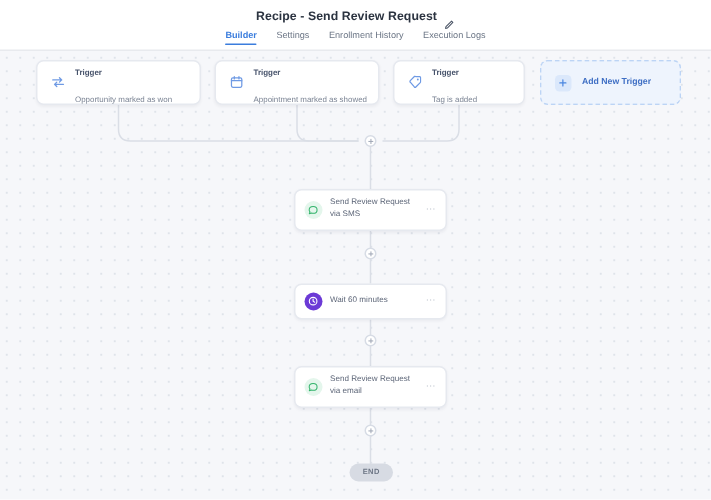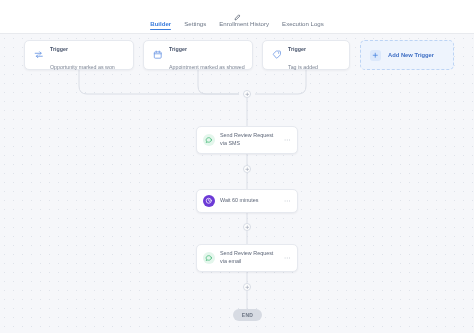--- a/index.html
+++ b/index.html
@@ -160,20 +160,21 @@
     font-size: 5px; font-weight: bold; color: #6d7685; letter-spacing: 0.3px;
   }
 </style>
 </head>
 <body>
 
 <div id="app">
 
   <div class="header">
     <div class="title-row">
+      <span class="page-title">Recipe - Send Review Request</span>
       <span class="pencil-icon">
         <svg viewBox="0 0 16 16" fill="none" stroke="#5b6personal" stroke-width="1.6">
           <path d="M11.5 2.5l2 2L5 13l-2.6.6L3 11z" stroke="#4b5566" stroke-linejoin="round" stroke-linecap="round"></path>
         </svg>
       </span>
     </div>
     <div class="tabs">
       <div class="tab active">Builder</div>
       <div class="tab">Settings</div>
       <div class="tab">Enrollment History</div>

